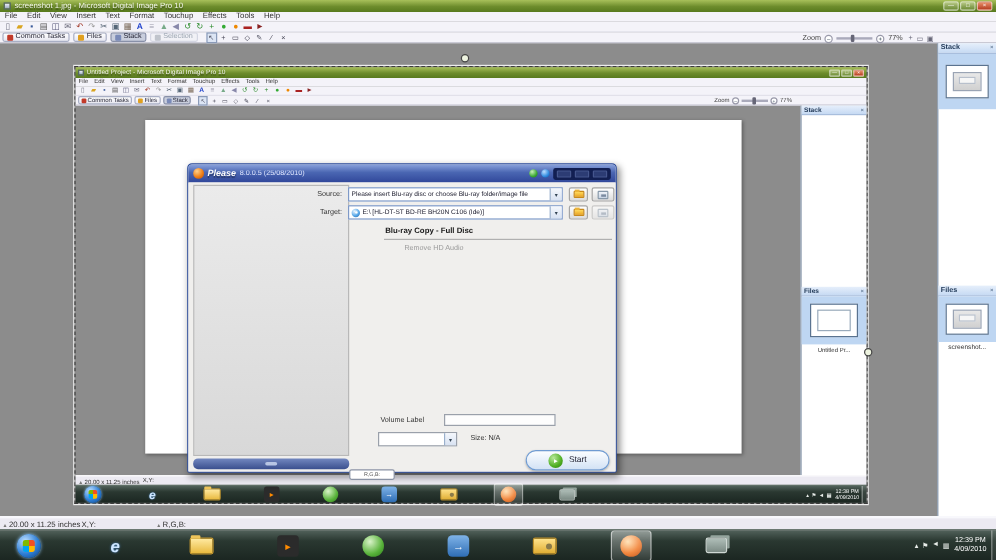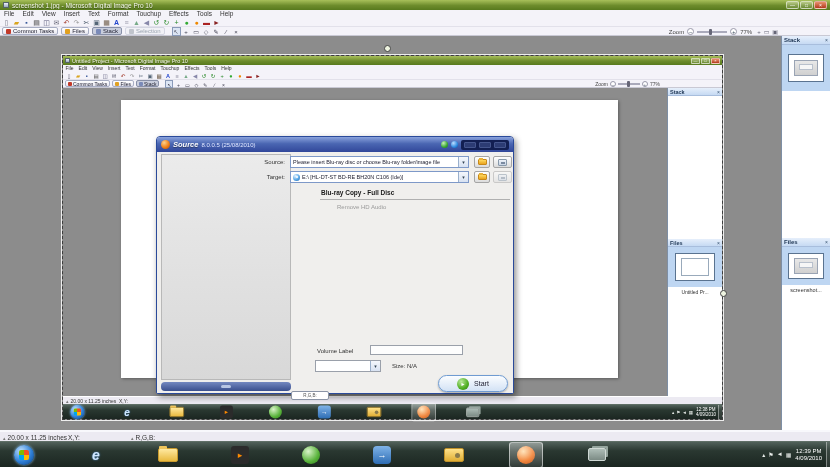--- a/index.html
+++ b/index.html
@@ -343,21 +343,21 @@
         <div class="thumb" id="i-files-thumb">
             <div class="pg"></div>
           </div>
       </div>
       <div id="i-files-label">Untitled Pr...</div>
     </div>
 
     <div id="dvdfab" class="abs">
       <div id="d-titlebar" class="abs">
         <span class="d-logo"></span>
-        <span class="d-brand">Source</span>
+        <span class="d-brand">Please</span>
         <span class="d-ver">8.0.0.5 (25/08/2010)</span>
         <span class="d-dot green"></span>
         <span class="d-dot blue"></span>
         <span class="d-banner">
           <span class="d-bbtn"></span>
           <span class="d-bbtn"></span>
           <span class="d-bbtn"></span>
         </span>
       </div>
       <div id="d-body" class="abs">

